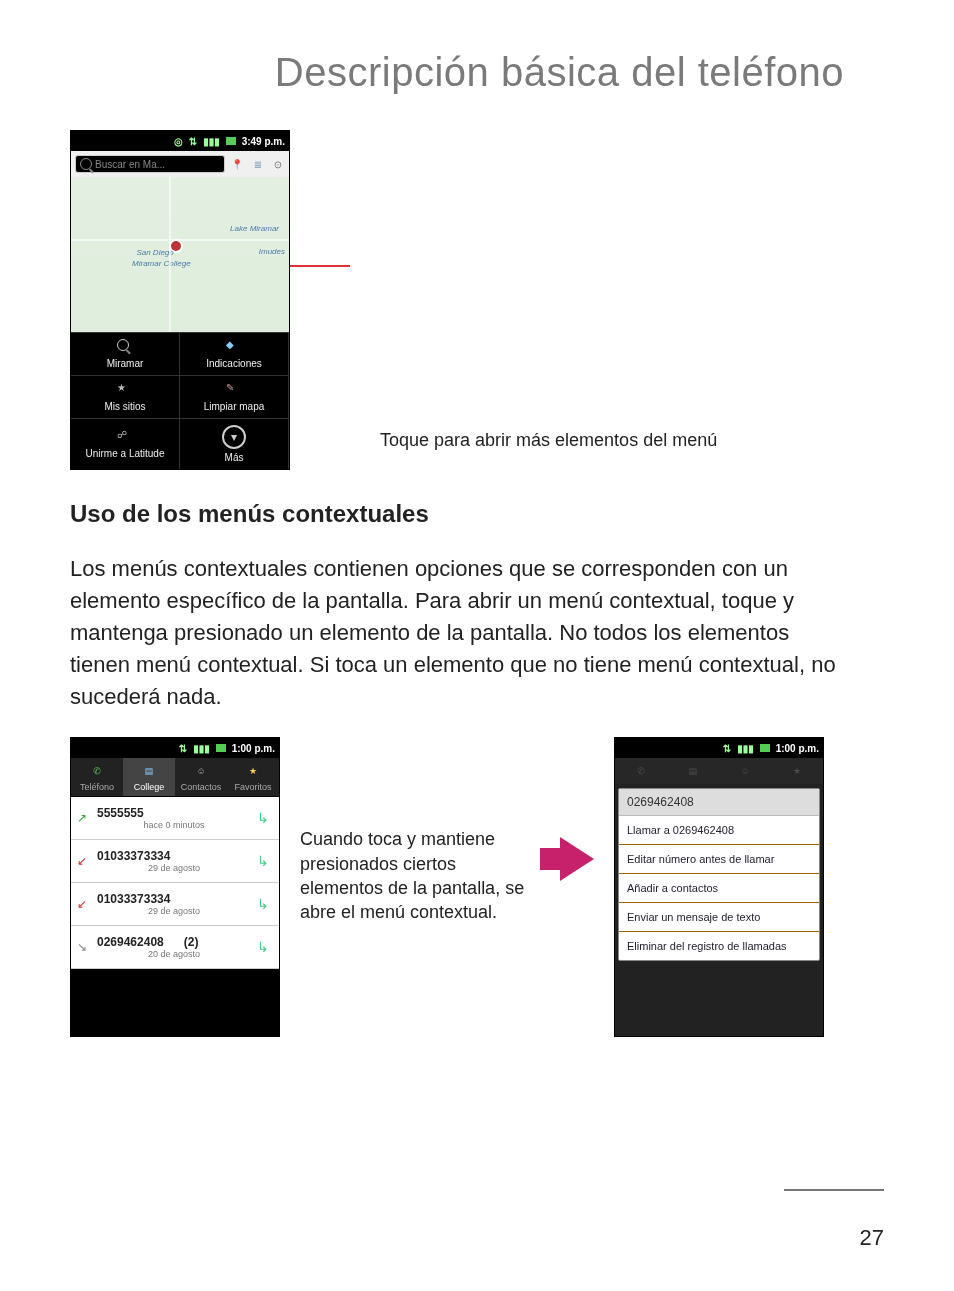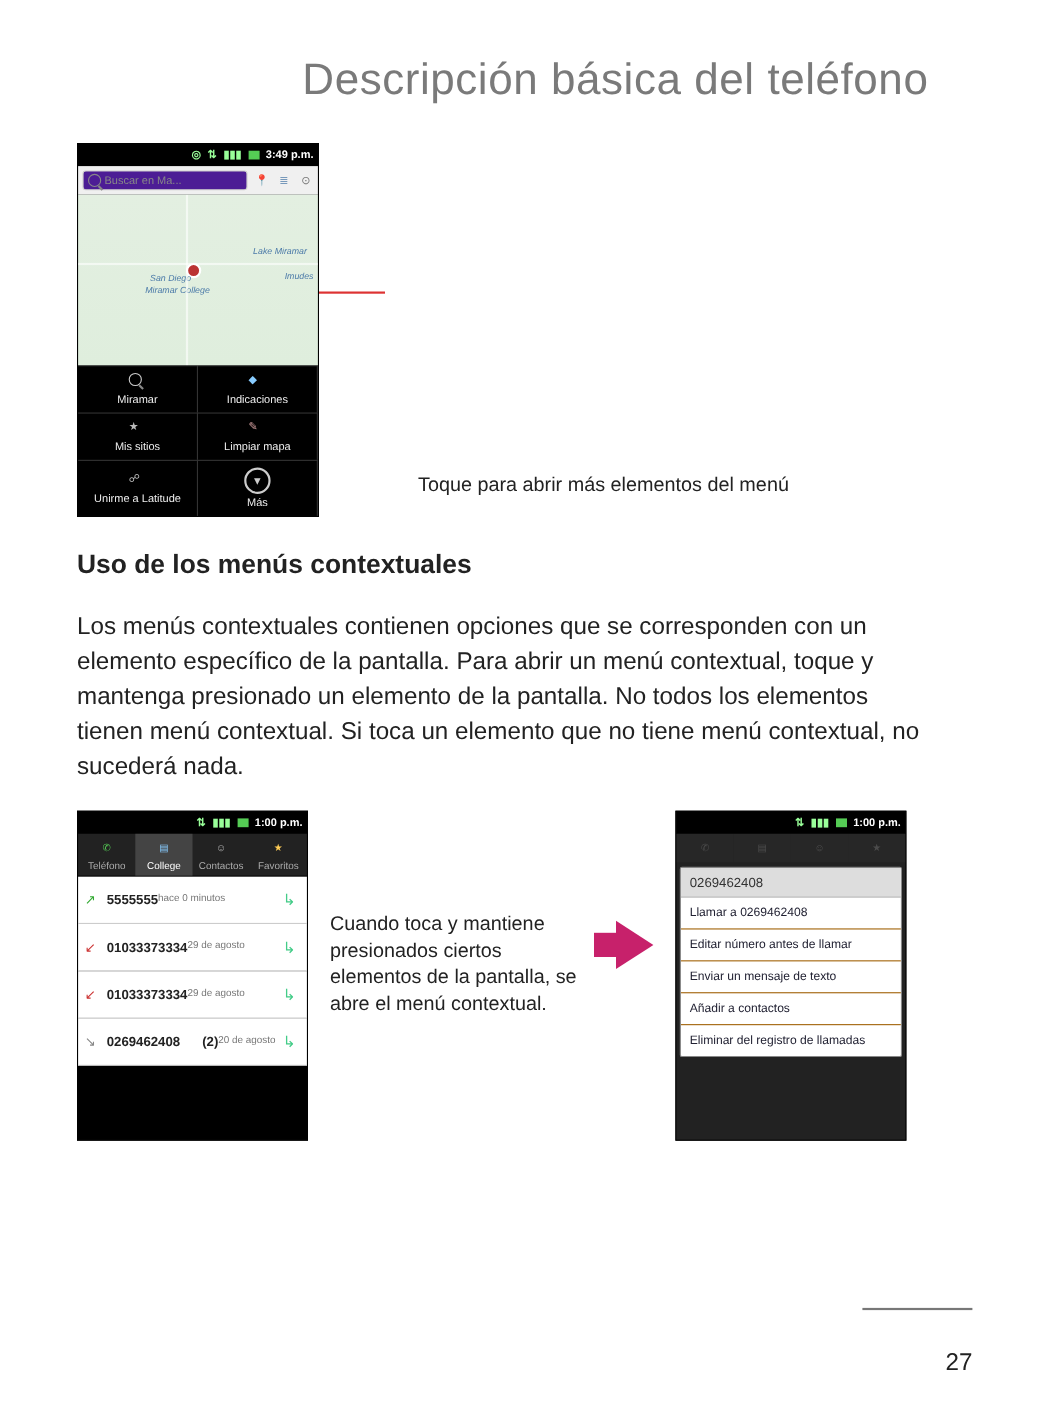--- a/index.html
+++ b/index.html
@@ -85,21 +85,21 @@
   .map-phone { width: 220px; height: 340px; }
   .map-search-row {
     background:#f0f0f0;
     display:flex;
     align-items:center;
     gap:6px;
     padding:4px;
   }
   .map-search-input {
     flex:1;
-    background:#4c1d95;
+    background:#000000;
     border:1px solid #ccc;
     border-radius:3px;
     padding:2px 4px;
     font-size:10px;
     color:#888;
     display:flex;
     align-items:center;
     gap:3px;
   }
   .mini-icon {
@@ -180,21 +180,21 @@
     display:flex;
     align-items:center;
     background:#fff;
     color:#222;
     border-bottom:1px solid #ccc;
     padding:4px 6px;
     gap:6px;
     height:34px;
   }
   .call-row .dir { width:14px; font-size:12px;}
-  .call-row .num { flex:1; font-weight:bold; font-size:12px; display:flex; flex-direction:row;}
+  .call-row .num { flex:1; font-weight:bold; font-size:12px; display:flex; flex-direction:column;}
   .call-row .num .sub { font-weight:normal; font-size:9px; color:#777; text-align:center;}
   .call-row .go { width:16px; color:#4c8; font-size:14px;}
   .call-body { flex:1; background:#000;}
   
   .ctx-phone { width:210px; height:300px; }
   .ctx-back {
     flex:1;
     background:#222;
     display:flex;
     flex-direction:column;
@@ -423,22 +423,22 @@
               <span class="tab-icon">☺</span>
             </div>
           <div class="call-tab">
               <span class="tab-icon">★</span>
             </div>
         </div>
         <div class="ctx-panel">
           <div class="ctx-title">0269462408</div>
           <div class="ctx-item">Llamar a 0269462408</div>
           <div class="ctx-item">Editar número antes de llamar</div>
+          <div class="ctx-item">Añadir a contactos</div>
           <div class="ctx-item">Enviar un mensaje de texto</div>
-          <div class="ctx-item">Añadir a contactos</div>
           <div class="ctx-item" style="border-bottom:none">Eliminar del registro de llamadas</div>
         </div>
       </div>
     </div>
 
   </div>
 
   <div class="footer-line"></div>
   <div class="page-num">27</div>
 </div>

